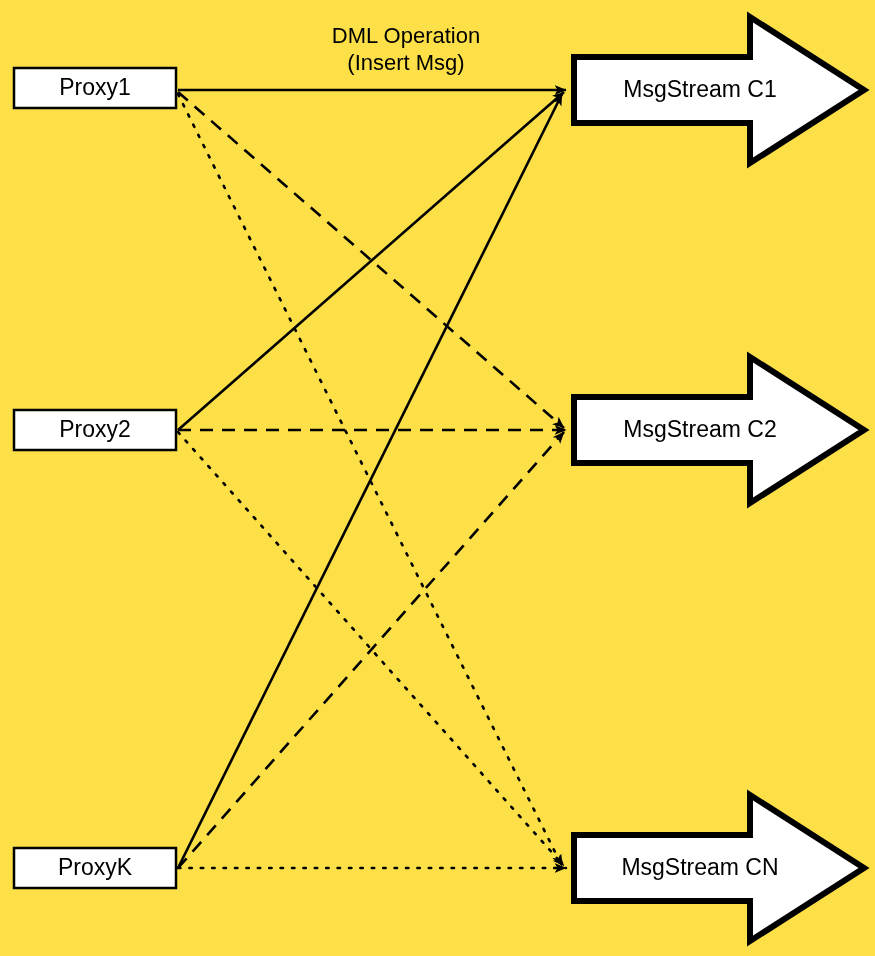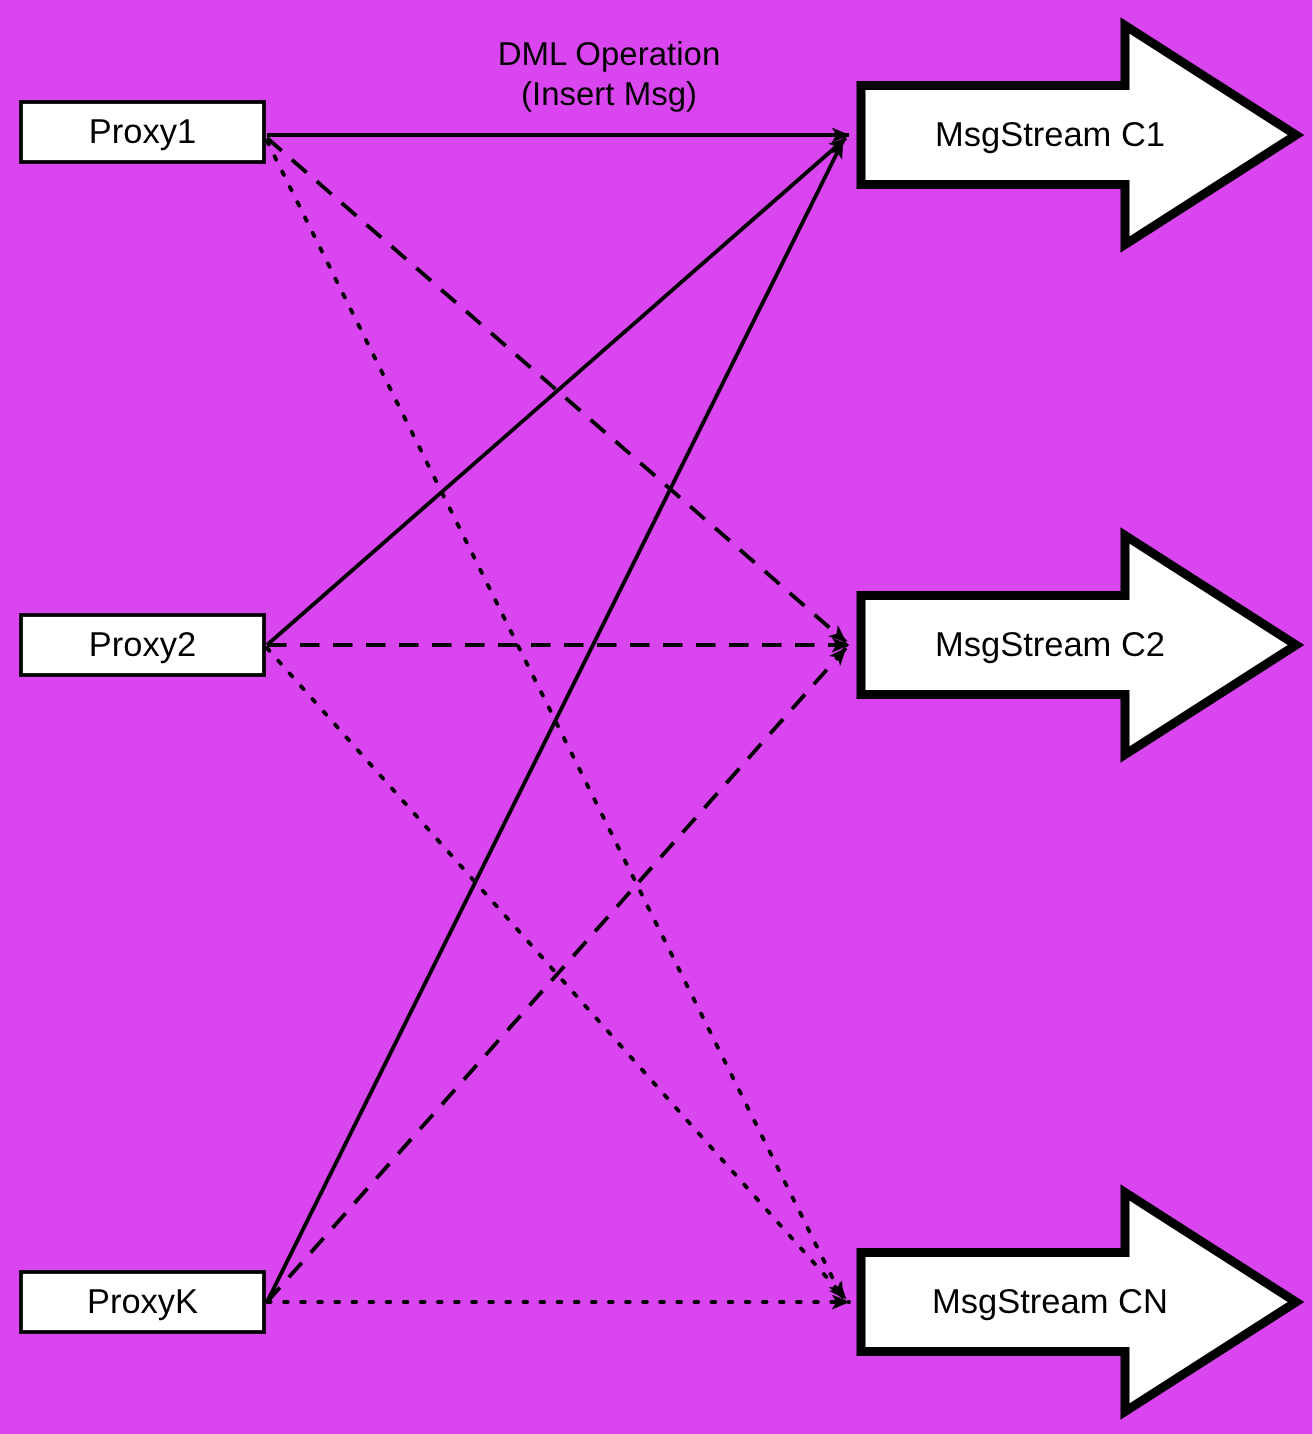--- a/index.html
+++ b/index.html
@@ -8,21 +8,21 @@
     padding: 0;
     background: #ffffff;
   }
   body {
     font-family: "Liberation Sans", sans-serif;
   }
   #canvas {
     position: relative;
     width: 875px;
     height: 956px;
-    background: #d946ef;
+    background: #fde047;
     overflow: hidden;
   }
   #diagram-svg {
     position: absolute;
     top: 0;
     left: 0;
     width: 875px;
     height: 956px;
     display: block;
   }

